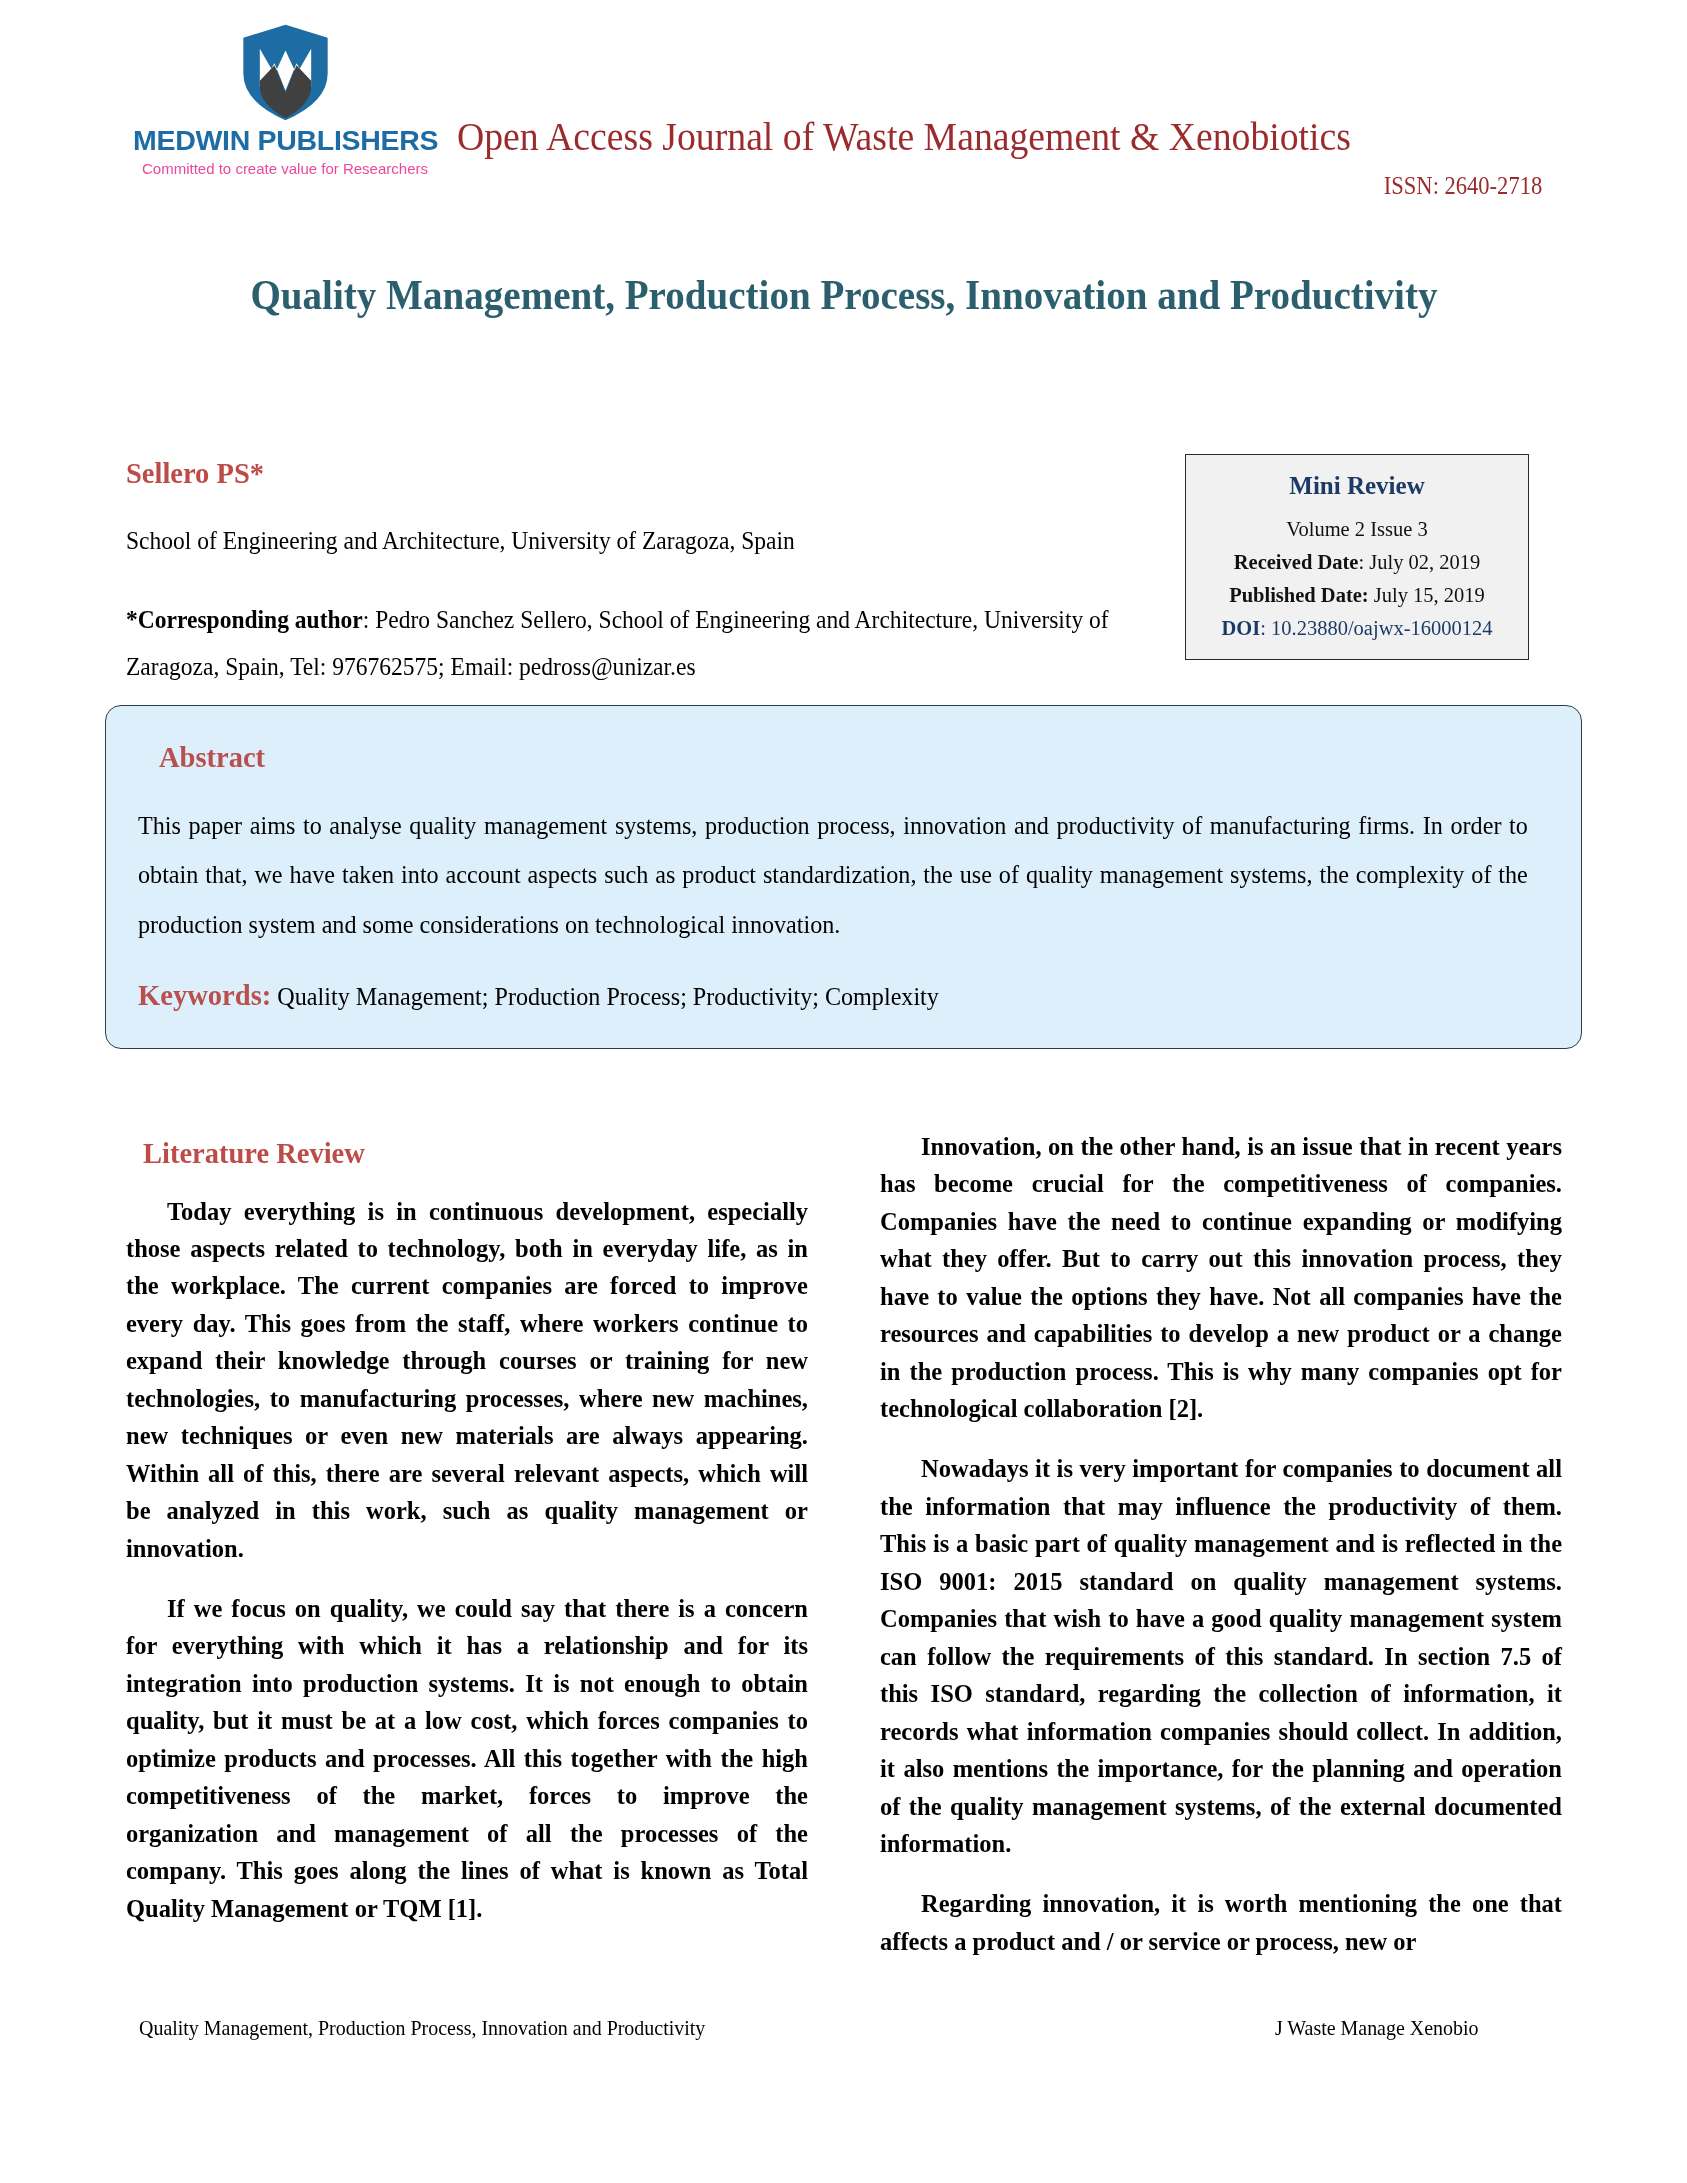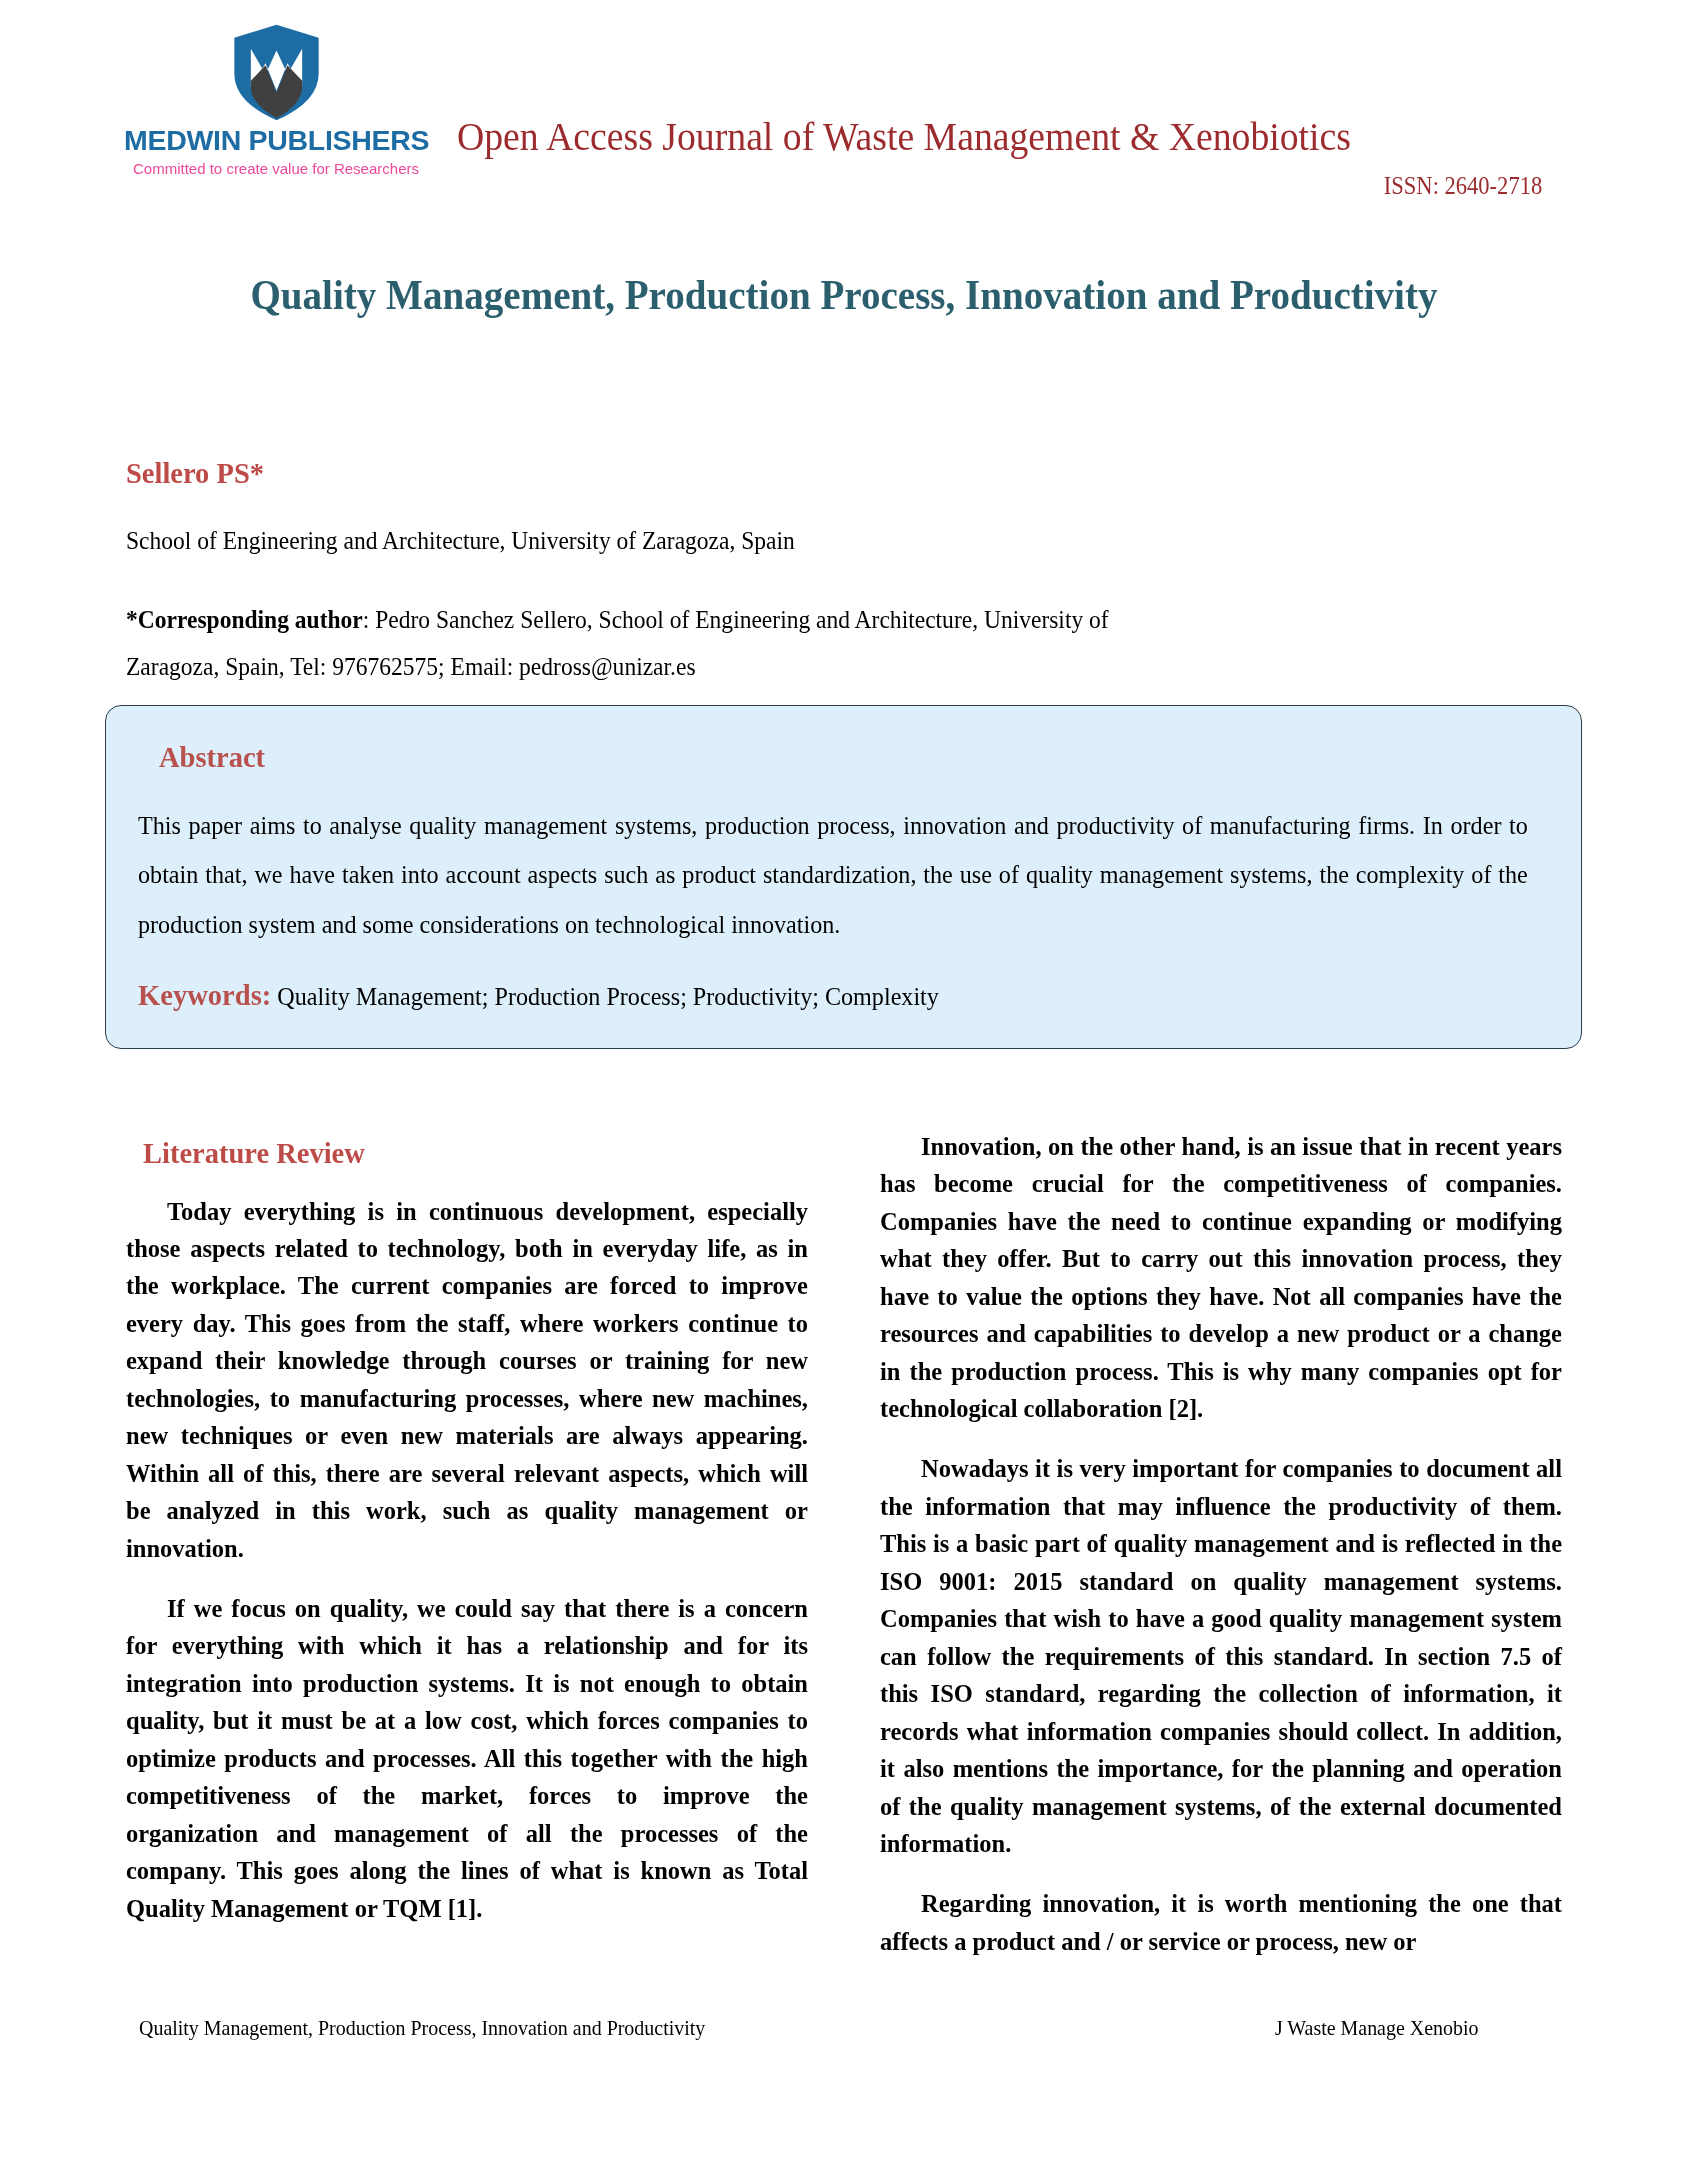--- a/index.html
+++ b/index.html
@@ -24,21 +24,21 @@
   
   .header {
     position: absolute;
     left: 0;
     top: 22.5px;
     width: 1688px;
     height: 165px;
   }
   .logo-block {
     position: absolute;
-    left: 124px;
+    left: 133px;
     top: 0;
     width: 304px;
     text-align: center;
   }
   .logo-shield {
     display: block;
     margin: 0 auto;
   }
   .logo-name {
     font-family: "Liberation Sans", "DejaVu Sans", sans-serif;
@@ -273,20 +273,33 @@
   <h1 class="paper-title">Quality Management, Production Process, Innovation and Productivity</h1>
 
   <div class="author-area">
     <div class="author-name">Sellero PS*</div>
     <div class="affil">School of Engineering and Architecture, University of Zaragoza, Spain</div>
     <div class="corr">
       <b>*Corresponding author</b><span>: Pedro Sanchez Sellero, School of Engineering and Architecture, University of Zaragoza, Spain, Tel: 976762575; Email: pedross@unizar.es</span>
     </div>
   </div>
 
+  <div class="infobox">
+    <div class="ib-type">Mini Review</div>
+    <div class="ib-line">Volume 2 Issue 3</div>
+    <div class="ib-line">
+      <b>Received Date</b><span>: July 02, 2019</span>
+    </div>
+    <div class="ib-line">
+      <b>Published Date:</b><span> July 15, 2019</span>
+    </div>
+    <div class="ib-doi">
+      <b>DOI</b><span>: 10.23880/oajwx-16000124</span>
+    </div>
+  </div>
 
   <div class="abstract-box">
     <div class="abstract-heading">Abstract</div>
     <p class="abstract-text">This paper aims to analyse quality management systems, production process, innovation and productivity of manufacturing firms. In order to obtain that, we have taken into account aspects such as product standardization, the use of quality management systems, the complexity of the production system and some considerations on technological innovation.</p>
     <p class="keywords-line">
       <span class="keywords-label">Keywords:</span><span> Quality Management; Production Process; Productivity; Complexity</span>
     </p>
   </div>
 
   <div class="columns">

